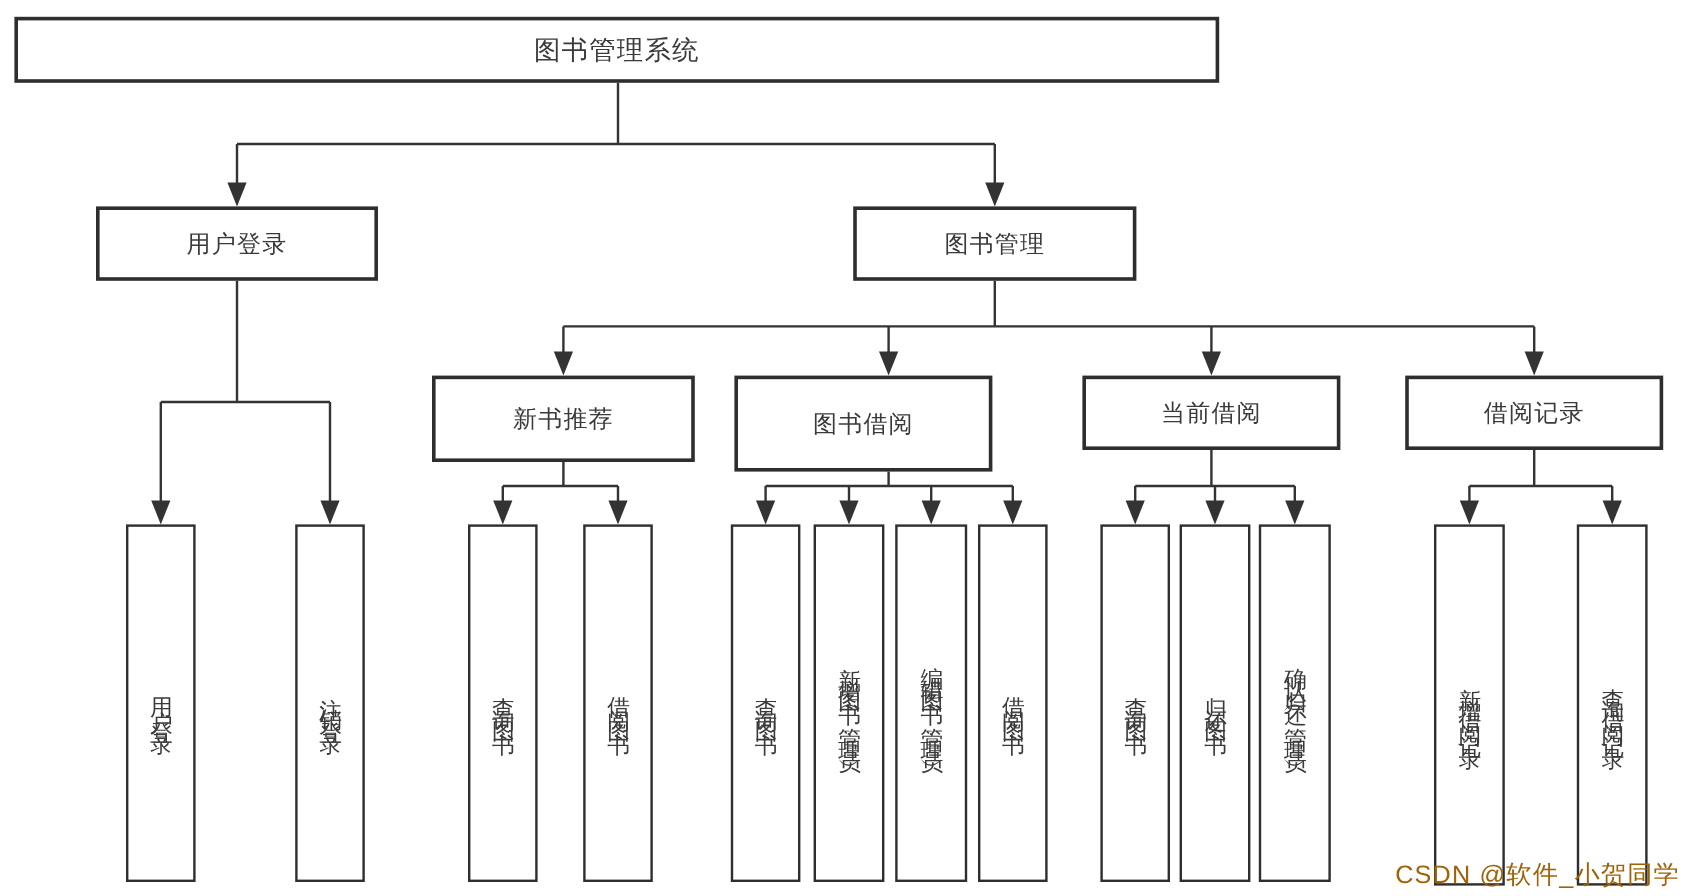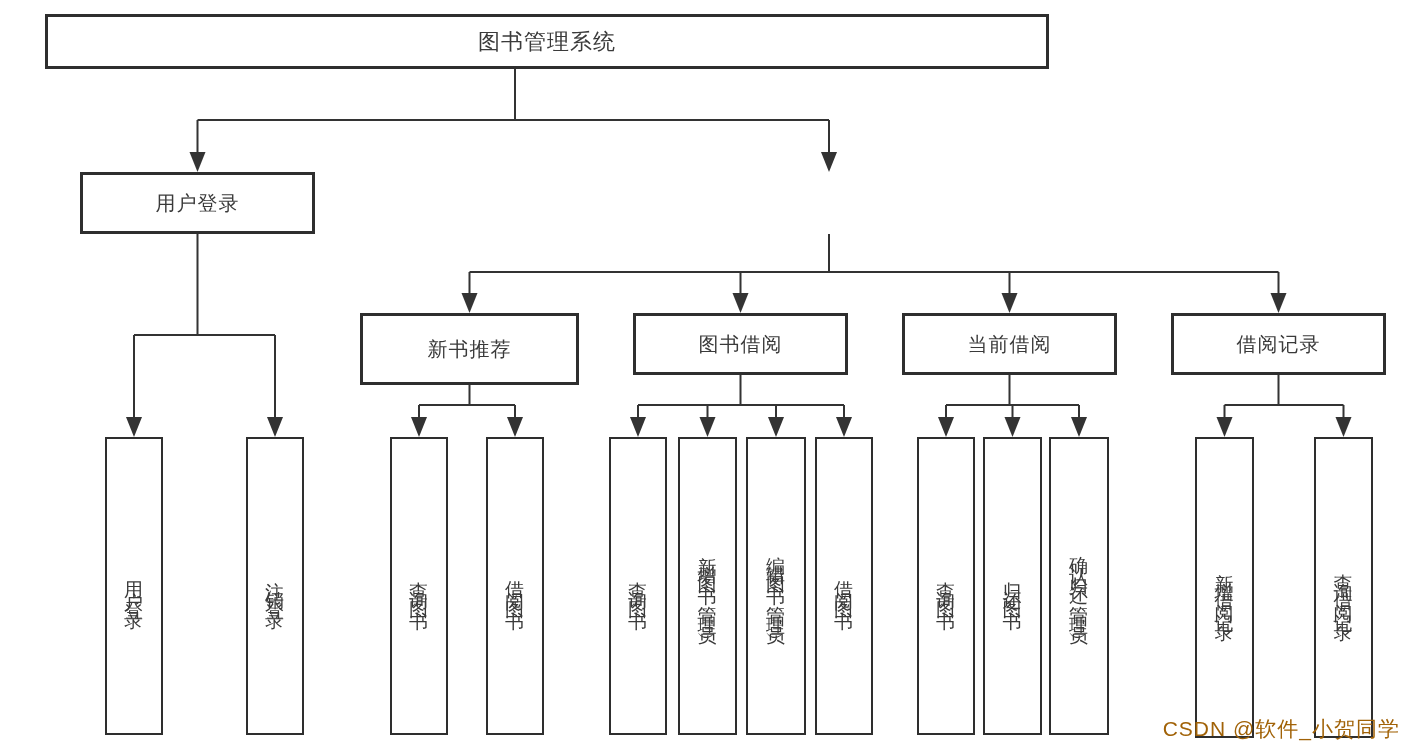--- a/index.html
+++ b/index.html
@@ -21,21 +21,21 @@
     position: absolute;
     box-sizing: border-box;
     background: #ffffff;
     border: 3px solid #2e2e2e;
     display: flex;
     align-items: center;
     justify-content: center;
     text-align: center;
   }
   .h  { font-size: 20px; letter-spacing: 1px; }
-  .root-box { font-size: 22px; margin-left: 33px; }
+  .root-box { font-size: 22px; }
   .v {
     border-width: 2px;
     writing-mode: vertical-rl;
     text-orientation: mixed;
     font-size: 19px;
     letter-spacing: 10px;
     line-height: 1;
   }
   .watermark {
     position: absolute;
@@ -90,23 +90,24 @@
       <polygon points="1004.5,417 1020.5,417 1012.5,437"></polygon>
       <polygon points="1071,417 1087,417 1079,437"></polygon>
       <polygon points="1216.5,417 1232.5,417 1224.5,437"></polygon>
       <polygon points="1335.5,417 1351.5,417 1343.5,437"></polygon>
     </g>
   </svg>
 
   <div class="box h root-box" style="left:12px;top:14px;width:1004px;height:55px">图书管理系统</div>
 
   <div class="box h" style="left:80px;top:172px;width:235px;height:62px">用户登录</div>
+  <div class="box h" style="left:711px;top:172px;width:236px;height:62px">图书管理</div>
 
   <div class="box h" style="left:360px;top:313px;width:219px;height:72px">新书推荐</div>
-  <div class="box h" style="left:633px;top:313px;width:215px;height:62px">图书借阅</div>
+  <div class="box h" style="left:612px;top:313px;width:215px;height:80px">图书借阅</div>
   <div class="box h" style="left:1171px;top:313px;width:215px;height:62px">借阅记录</div>
   <div class="box h" style="left:902px;top:313px;width:215px;height:62px">当前借阅</div>
 
   <div class="box v" style="left:105px;top:437px;width:58px;height:298px">用户登录</div>
   <div class="box v" style="left:246px;top:437px;width:58px;height:298px">注销登录</div>
 
   <div class="box v" style="left:390px;top:437px;width:58px;height:298px">查询图书</div>
   <div class="box v" style="left:486px;top:437px;width:58px;height:298px">借阅图书</div>
 
   <div class="box v" style="left:609px;top:437px;width:58px;height:298px">查询图书</div>

